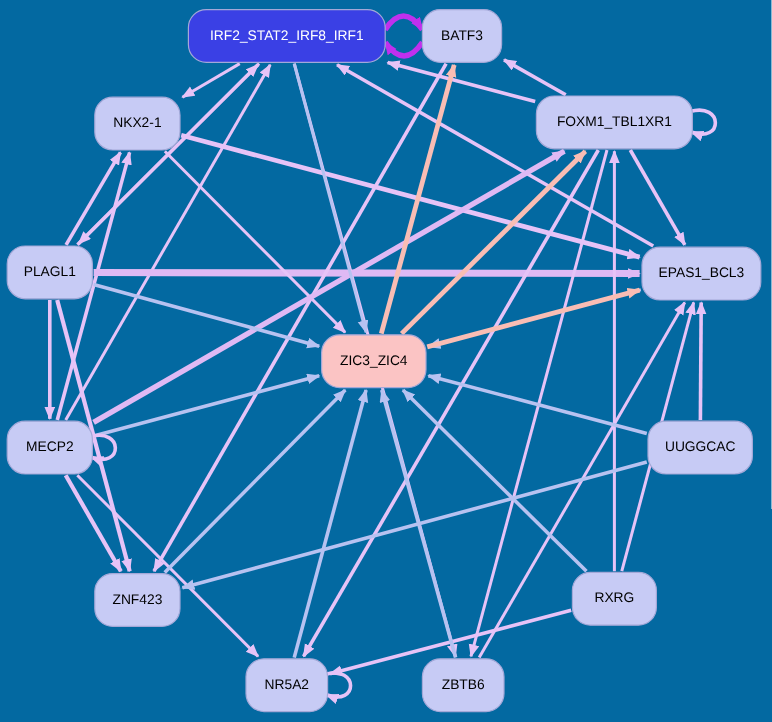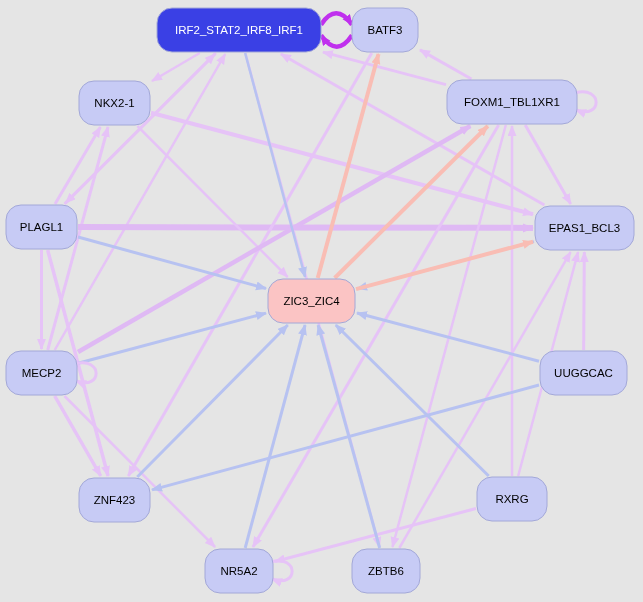--- a/index.html
+++ b/index.html
@@ -1,20 +1,20 @@
 <!DOCTYPE html>
 <html><head>
 <meta charset="utf-8">
 <style>
   html, body { margin: 0; padding: 0; background: #ffffff; }
   #stage {
     position: relative;
     width: 643px;
     height: 602px;
-    background: #e5e5e5;
+    background: #0369a1;
     font-family: "Liberation Sans", "DejaVu Sans", sans-serif;
     overflow: hidden;
   }
   svg { display: block; }
   .node-label {
     font-family: "Liberation Sans", "DejaVu Sans", sans-serif;
     pointer-events: none;
   }
 </style>
 </head>

